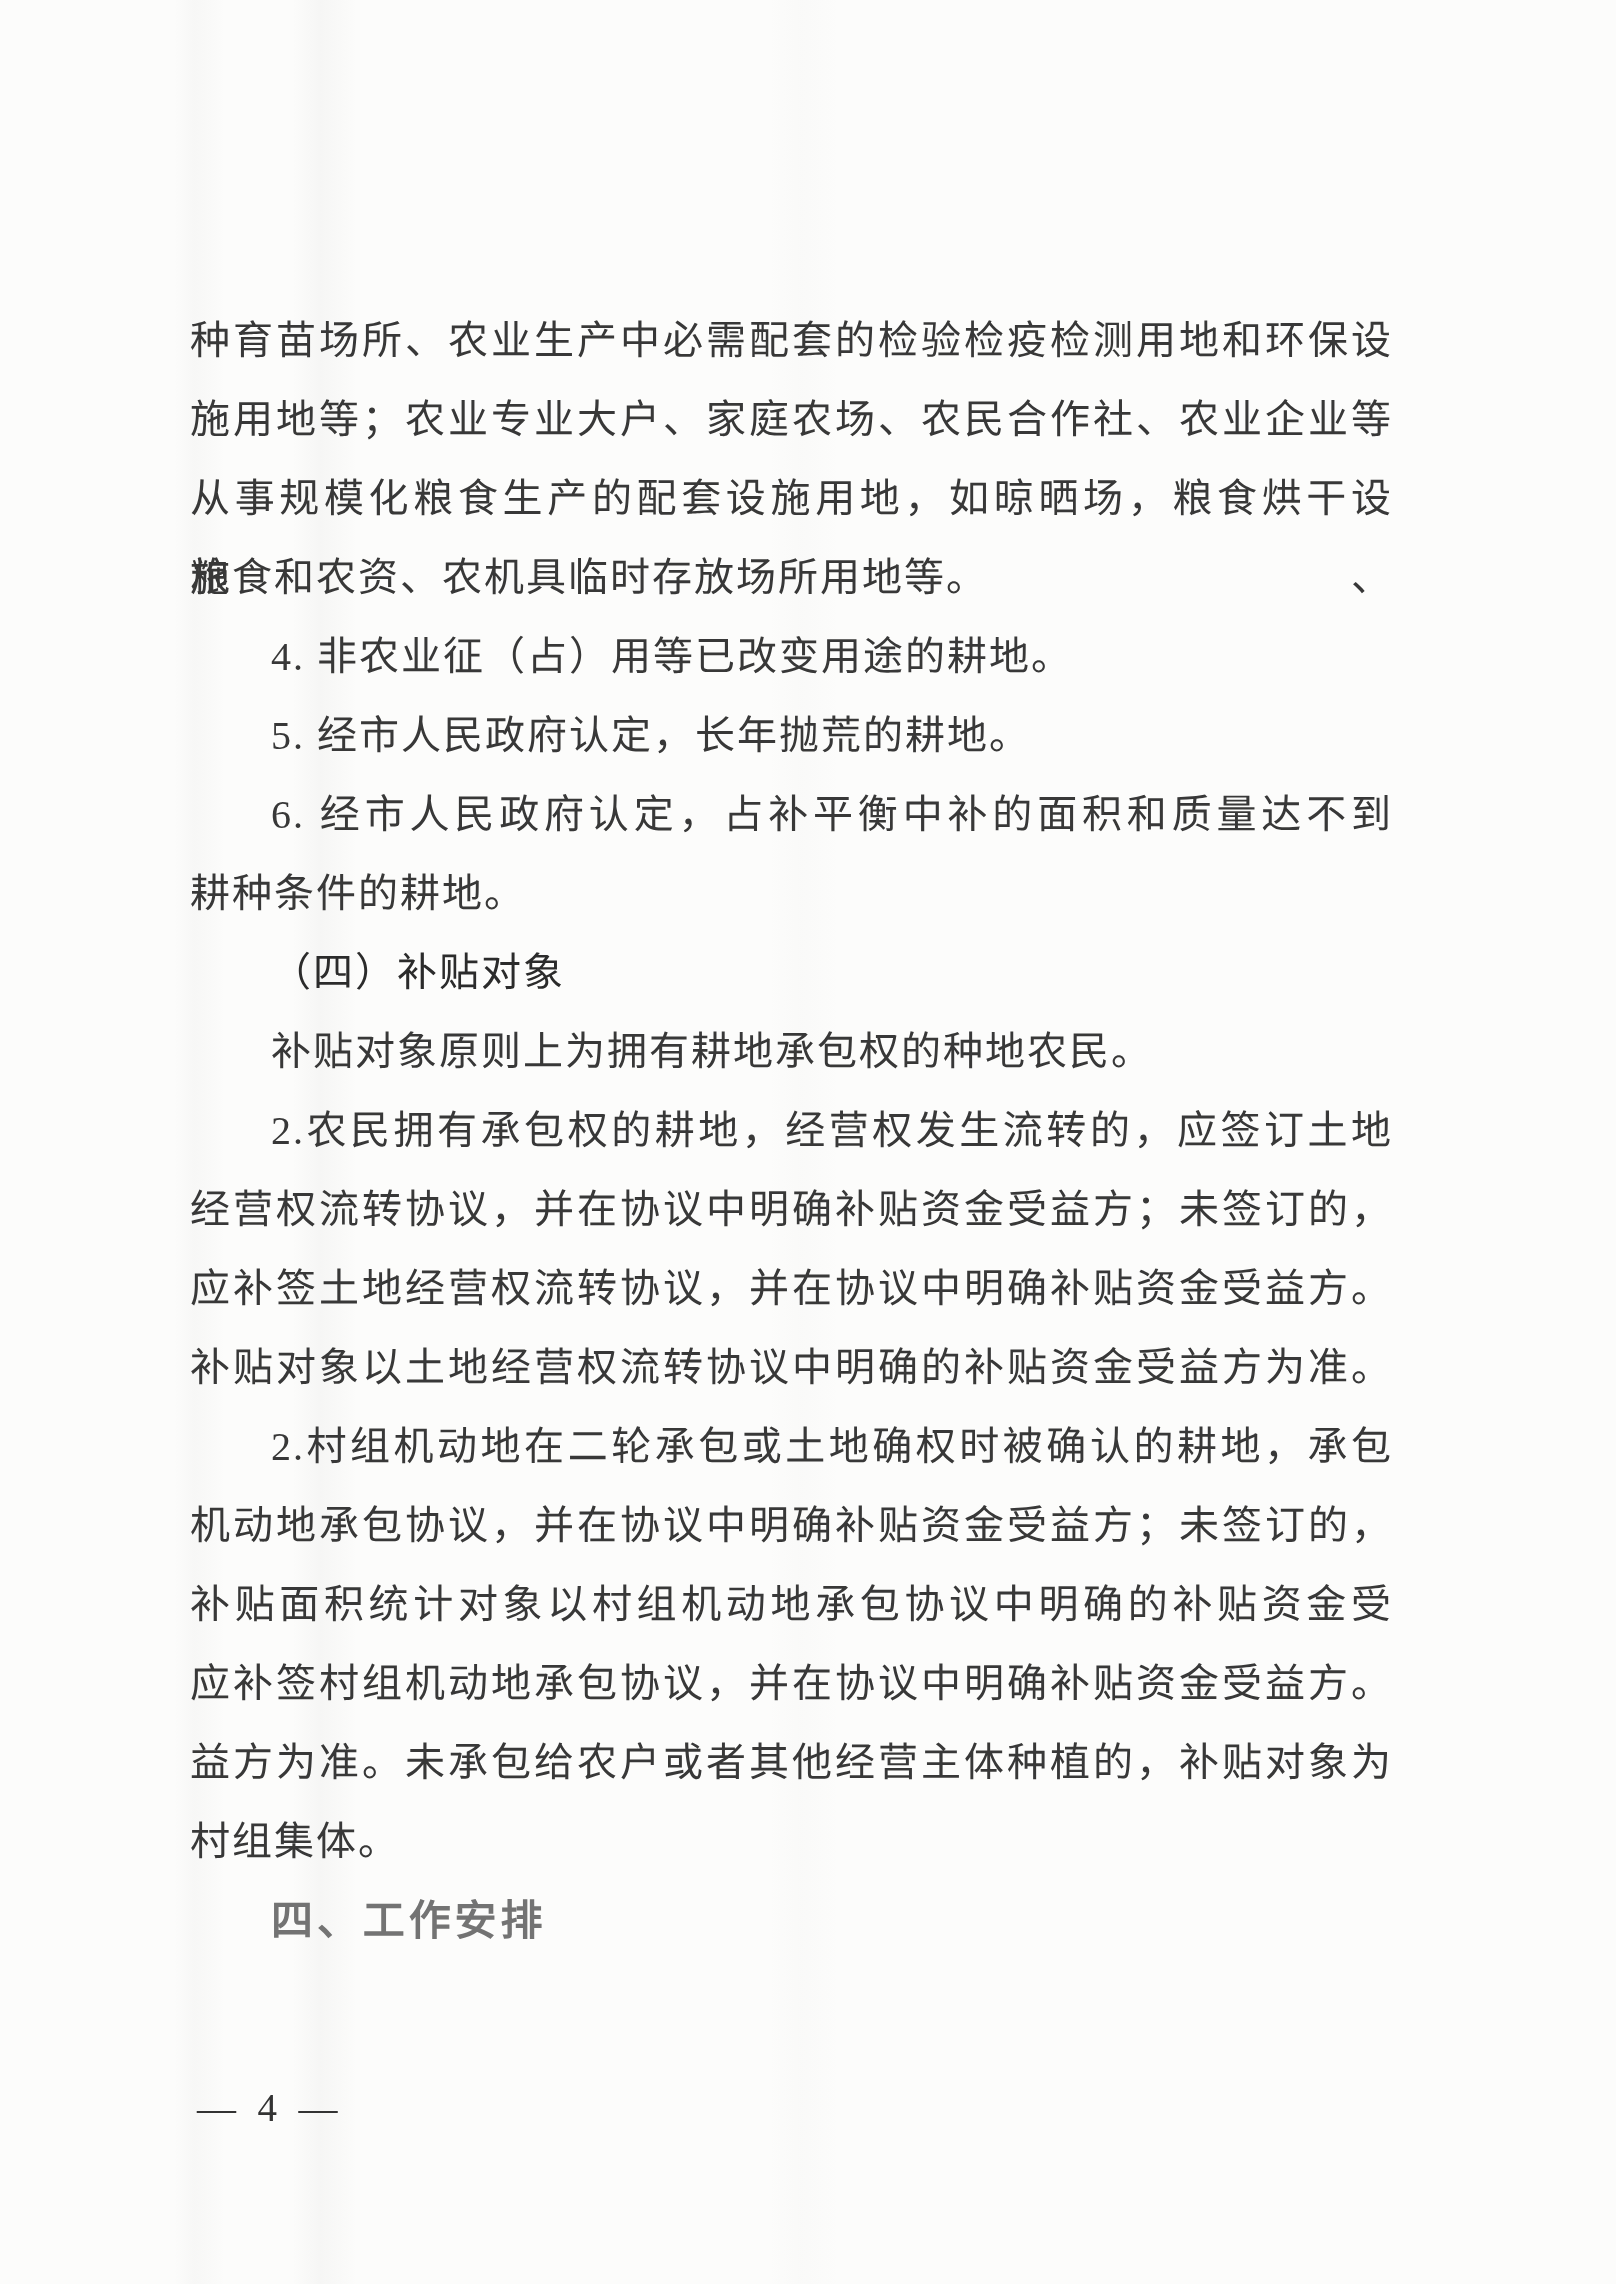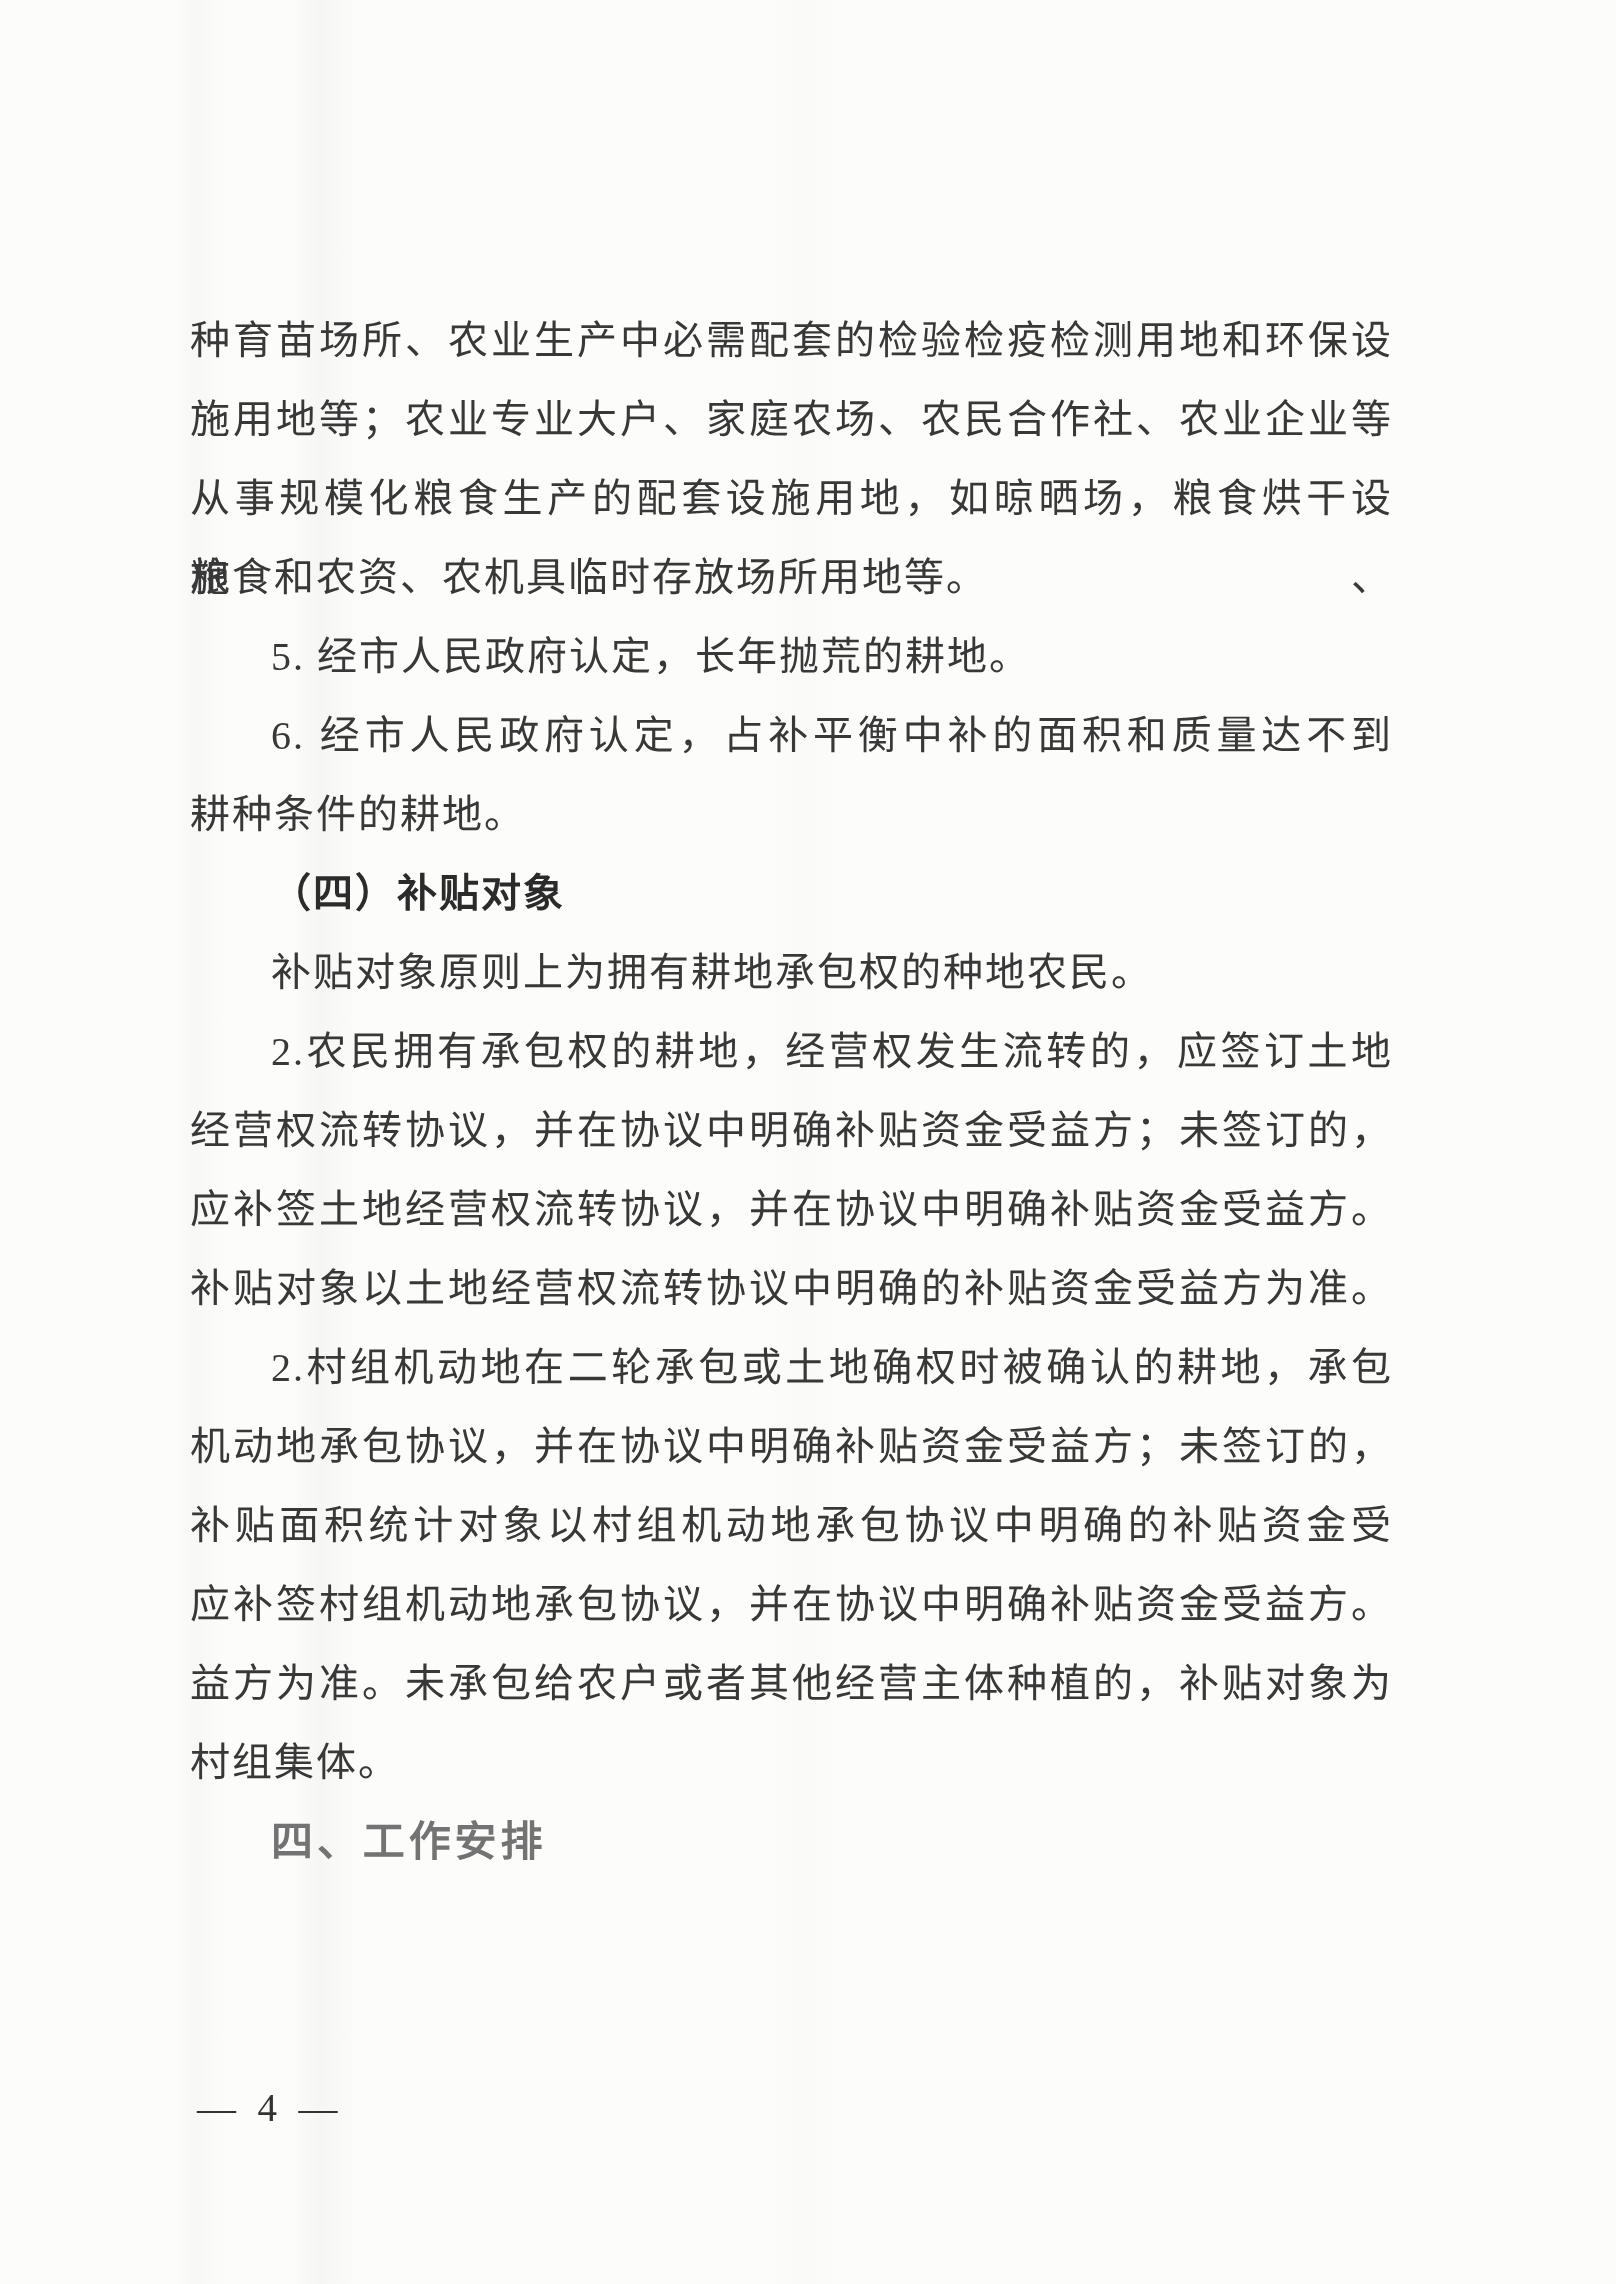--- a/index.html
+++ b/index.html
@@ -50,21 +50,21 @@
   .line.fill {
     white-space: normal;
     text-align: justify;
     text-align-last: justify;
     text-justify: inter-character;
   }
   .line.indent {
     text-indent: 81px;
   }
   .line.subheading {
-    font-weight: 700;
+    font-weight: 400;
     color: #2b2b2b;
   }
   .line.heading {
     font-family: "Liberation Sans", "DejaVu Sans", sans-serif;
     font-weight: 700;
     font-size: 42px;
     letter-spacing: 3.9px;
     color: #737373;
   }
   .page-number {
@@ -82,20 +82,21 @@
 </head>
 <body>
 
 <div class="page">
   <div class="scan-bands"></div>
   <main class="textblock" id="textblock">
       <div class="line body fill">种育苗场所、农业生产中必需配套的检验检疫检测用地和环保设</div>
       <div class="line body fill">施用地等；农业专业大户、家庭农场、农民合作社、农业企业等</div>
       <div class="line body fill">从事规模化粮食生产的配套设施用地，如晾晒场，粮食烘干设施、</div>
       <div class="line body">粮食和农资、农机具临时存放场所用地等。</div>
+      <div class="line body indent">4. 非农业征（占）用等已改变用途的耕地。</div>
       <div class="line body indent">5. 经市人民政府认定，长年抛荒的耕地。</div>
       <div class="line body indent fill">6. 经市人民政府认定，占补平衡中补的面积和质量达不到</div>
       <div class="line body">耕种条件的耕地。</div>
       <div class="line subheading indent">（四）补贴对象</div>
       <div class="line body indent">补贴对象原则上为拥有耕地承包权的种地农民。</div>
       <div class="line body indent fill">2.农民拥有承包权的耕地，经营权发生流转的，应签订土地</div>
       <div class="line body fill">经营权流转协议，并在协议中明确补贴资金受益方；未签订的，</div>
       <div class="line body fill">应补签土地经营权流转协议，并在协议中明确补贴资金受益方。</div>
       <div class="line body fill">补贴对象以土地经营权流转协议中明确的补贴资金受益方为准。</div>
       <div class="line body indent fill">2.村组机动地在二轮承包或土地确权时被确认的耕地，承包</div>

